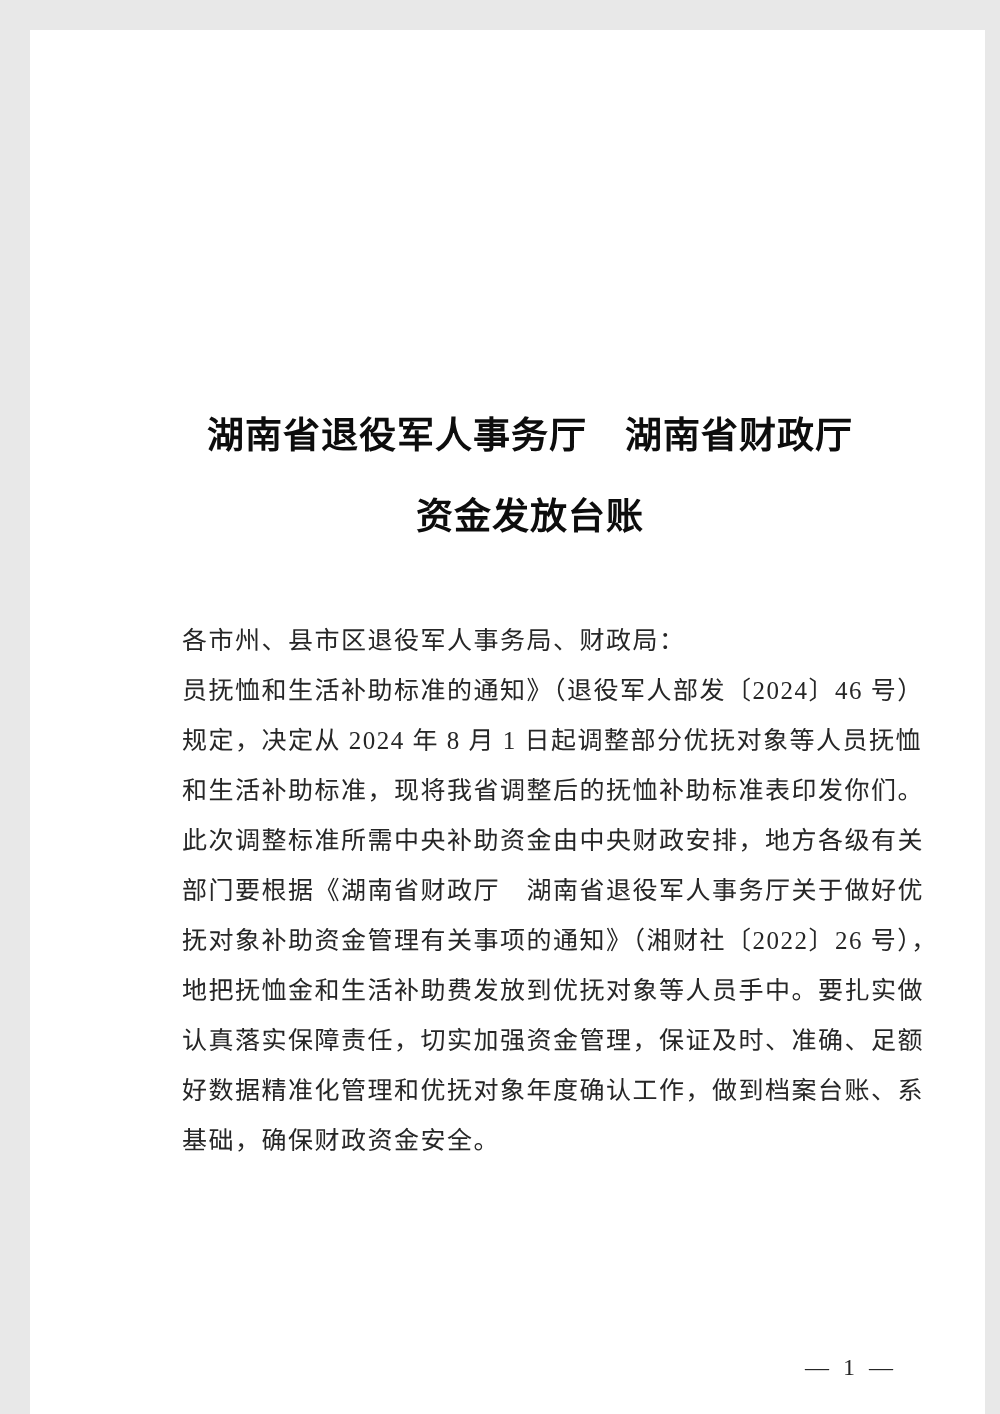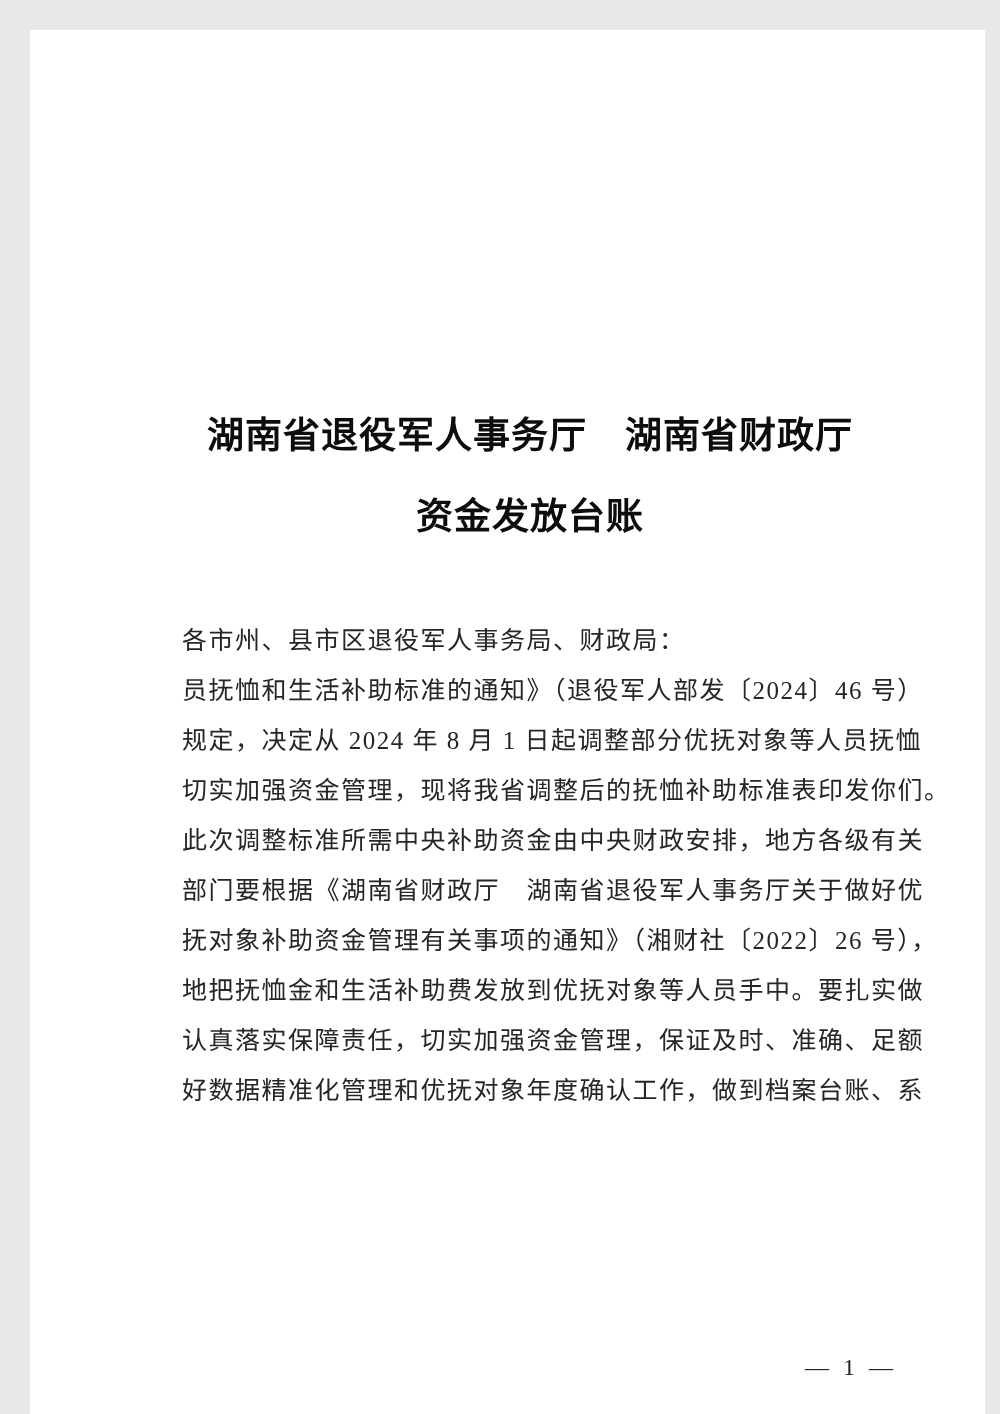--- a/index.html
+++ b/index.html
@@ -70,24 +70,25 @@
 
   <div class="title-block">
     <div class="title-line">湖南省退役军人事务厅　湖南省财政厅</div>
     <div class="title-line">资金发放台账</div>
   </div>
 
   <div class="body-block">
     <div class="text-line left">各市州、县市区退役军人事务局、财政局：</div>
     <div class="text-line">员抚恤和生活补助标准的通知》（退役军人部发〔2024〕46 号）</div>
     <div class="text-line">规定，决定从 2024 年 8 月 1 日起调整部分优抚对象等人员抚恤</div>
-    <div class="text-line">切实加强资金管理，现将我省调整后的抚恤补助标准表印发你们。</div>
+    <div class="text-line">和生活补助标准，现将我省调整后的抚恤补助标准表印发你们。</div>
     <div class="text-line">此次调整标准所需中央补助资金由中央财政安排，地方各级有关</div>
     <div class="text-line">部门要根据《湖南省财政厅　湖南省退役军人事务厅关于做好优</div>
     <div class="text-line">抚对象补助资金管理有关事项的通知》（湘财社〔2022〕26 号），</div>
     <div class="text-line">地把抚恤金和生活补助费发放到优抚对象等人员手中。要扎实做</div>
     <div class="text-line">认真落实保障责任，切实加强资金管理，保证及时、准确、足额</div>
     <div class="text-line">好数据精准化管理和优抚对象年度确认工作，做到档案台账、系</div>
+    <div class="text-line left">基础，确保财政资金安全。</div>
   </div>
 
   <div class="page-footer">— 1 —</div>
 
 </div>
 
 </body></html>

